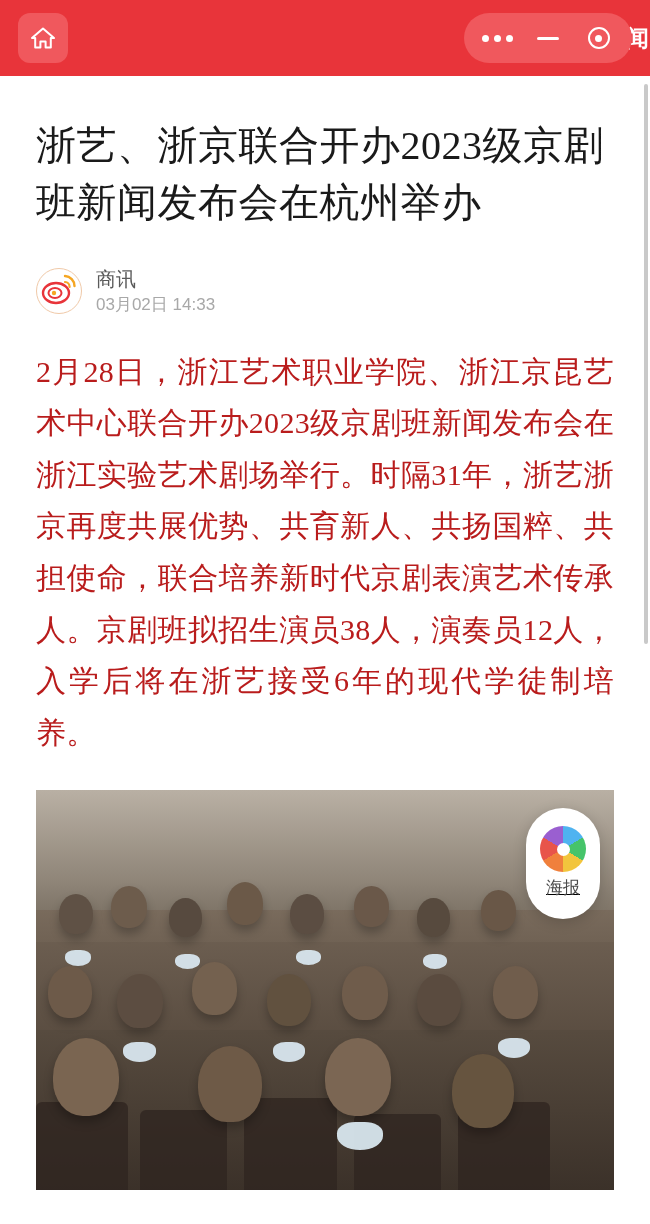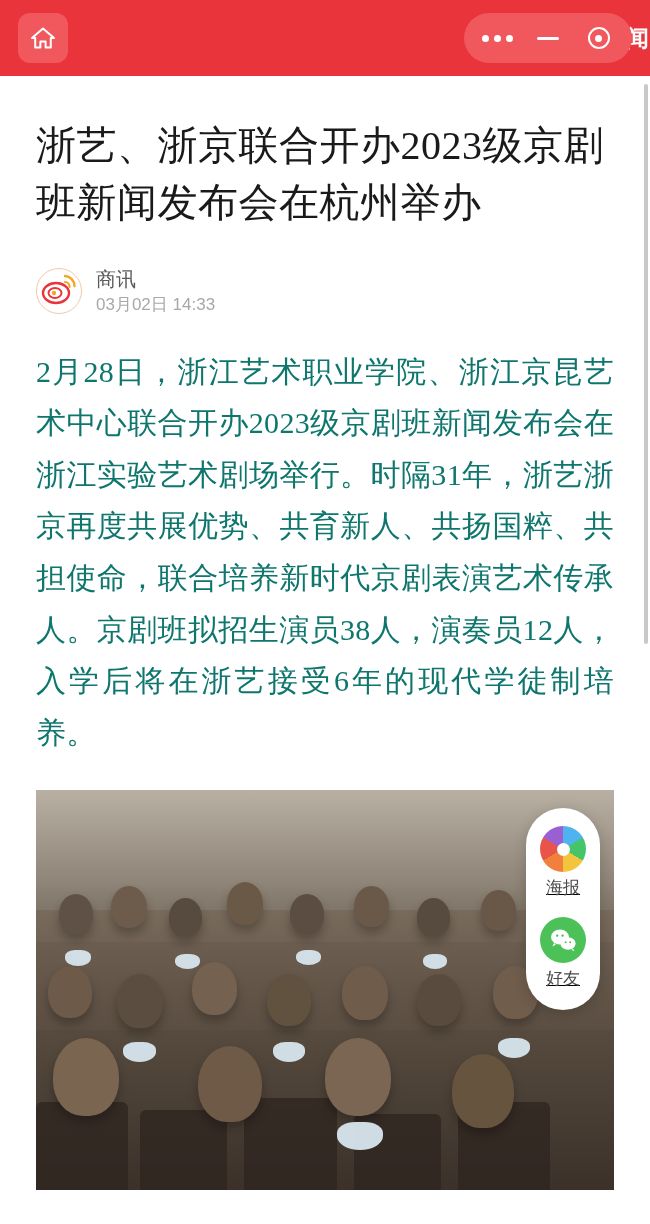--- a/index.html
+++ b/index.html
@@ -109,21 +109,21 @@
   }
   .byline-date {
     font-size: 17px;
     color: #a8a8a8;
   }
 
   .paragraph {
     font-family: "Liberation Serif", serif;
     font-size: 30px;
     line-height: 1.72;
-    color: #0f766e;
+    color: #b91c1c;
     margin-top: 30px;
     text-align: justify;
     letter-spacing: 0.3px;
   }
 
   .figure {
     margin-top: 32px;
     width: 100%;
     height: 400px;
     position: relative;
@@ -316,35 +316,20 @@
         <div class="mask" style="left:52%; top:83%; width:46px; height:28px;"></div>
       </div>
 
       <div class="share-panel">
         <div class="share-item">
           <span class="poster-icon">
               <i></i>
             </span>
           <span class="share-label">海报</span>
         </div>
-        <div class="share-item">
-          <span class="wechat-icon">
-            <svg width="28" height="28" viewBox="0 0 28 28">
-              <ellipse cx="11" cy="11" rx="9" ry="7.4" fill="#ffffff"></ellipse>
-              <path d="M5 17 l-1.6 3.4 3.6-1.9z" fill="#ffffff"></path>
-              <ellipse cx="19" cy="17.5" rx="7.6" ry="6.2" fill="#ffffff"></ellipse>
-              <path d="M24 22.6 l1.5 2.7 -3-1.6z" fill="#ffffff"></path>
-              <circle cx="8.2" cy="9.6" r="1.2" fill="#4bc158"></circle>
-              <circle cx="13.6" cy="9.6" r="1.2" fill="#4bc158"></circle>
-              <circle cx="16.6" cy="16.2" r="1" fill="#4bc158"></circle>
-              <circle cx="21.2" cy="16.2" r="1" fill="#4bc158"></circle>
-            </svg>
-          </span>
-          <span class="share-label">好友</span>
-        </div>
       </div>
     </div>
 
     <p class="paragraph-cut">浙江省文化和旅游厅厅长访予育、厅艺术</p>
   </div>
 
   <div class="scrollbar"></div>
 </div>
 
 </body></html>

